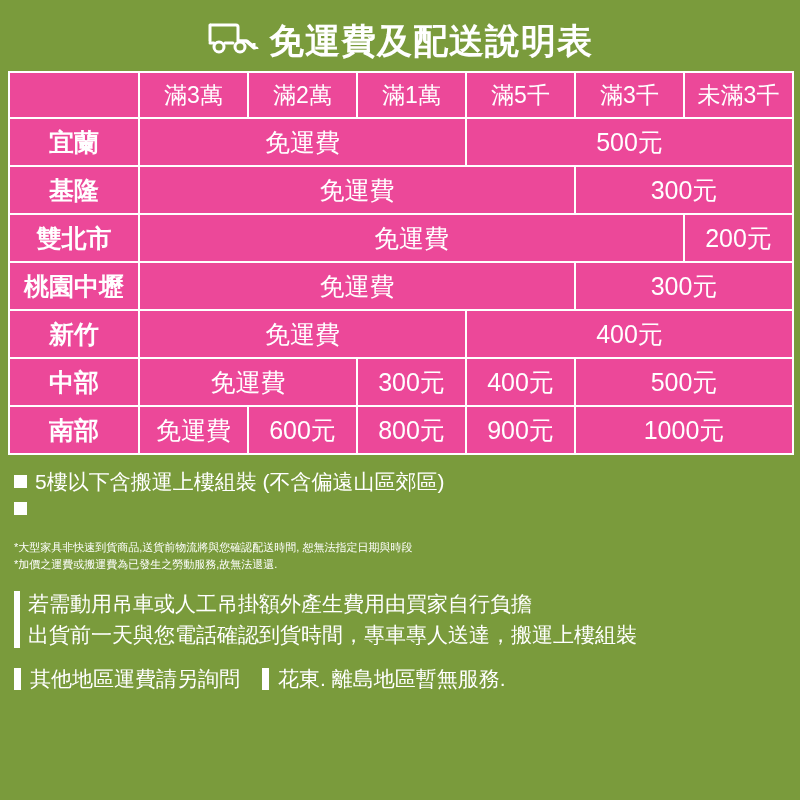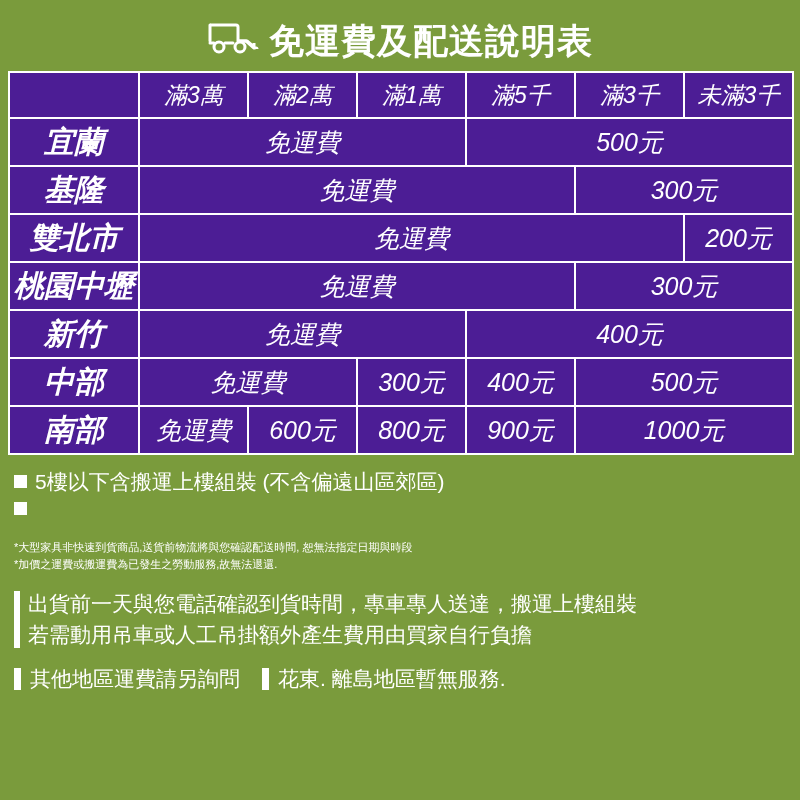--- a/index.html
+++ b/index.html
@@ -20,34 +20,33 @@
   .truck-icon{display:block;}
   .title-text{
     font-size:35px;font-weight:bold;color:#ffffff;letter-spacing:1px;
     line-height:1;
   }
 
   
   .table-wrap{padding:0 8px;}
   table.fee{
     width:784px;border-collapse:collapse;table-layout:fixed;
-    background:#4c1d95;
-    font-style:italic;
+    background:#ec4899;
   }
   table.fee td{
     border:2px solid #ffffff;
     text-align:center;
     color:#ffffff;
     font-size:25px;
     height:46px;
     padding:0;
     white-space:nowrap;
   }
   table.fee td.hdr{font-size:23px;font-weight:normal;}
-  table.fee td.rowlbl{font-size:30px;font-weight:bold;}
+  table.fee td.rowlbl{font-size:25px;font-weight:bold;}
   table.fee tr.head td{height:44px;}
   .col0{width:130px;}
   .colx{width:109px;}
 
   
   .notes{padding:10px 12px 0 14px;}
   .note-line{
     display:flex;align-items:center;gap:8px;margin:6px 0 10px 0;
   }
   .sq{
@@ -171,22 +170,22 @@
       <span class="sq"></span>
     </div>
   </div>
 
   <div class="small-lines">
     <div class="small-line">*大型家具非快速到貨商品,送貨前物流將與您確認配送時間, 恕無法指定日期與時段</div>
     <div class="small-line">*加價之運費或搬運費為已發生之勞動服務,故無法退還.</div>
   </div>
 
   <div class="emph">
+    <div class="emph-line">若需動用吊車或人工吊掛額外產生費用由買家自行負擔</div>
     <div class="emph-line">出貨前一天與您電話確認到貨時間，專車專人送達，搬運上樓組裝</div>
-    <div class="emph-line">若需動用吊車或人工吊掛額外產生費用由買家自行負擔</div>
   </div>
 
   <div class="bottom-row">
     <div class="bottom-item">
       <span class="bar"></span>
       <span class="bottom-text">其他地區運費請另詢問</span>
     </div>
     <div class="bottom-item">
       <span class="bar"></span>
       <span class="bottom-text">花東. 離島地區暫無服務.</span>

